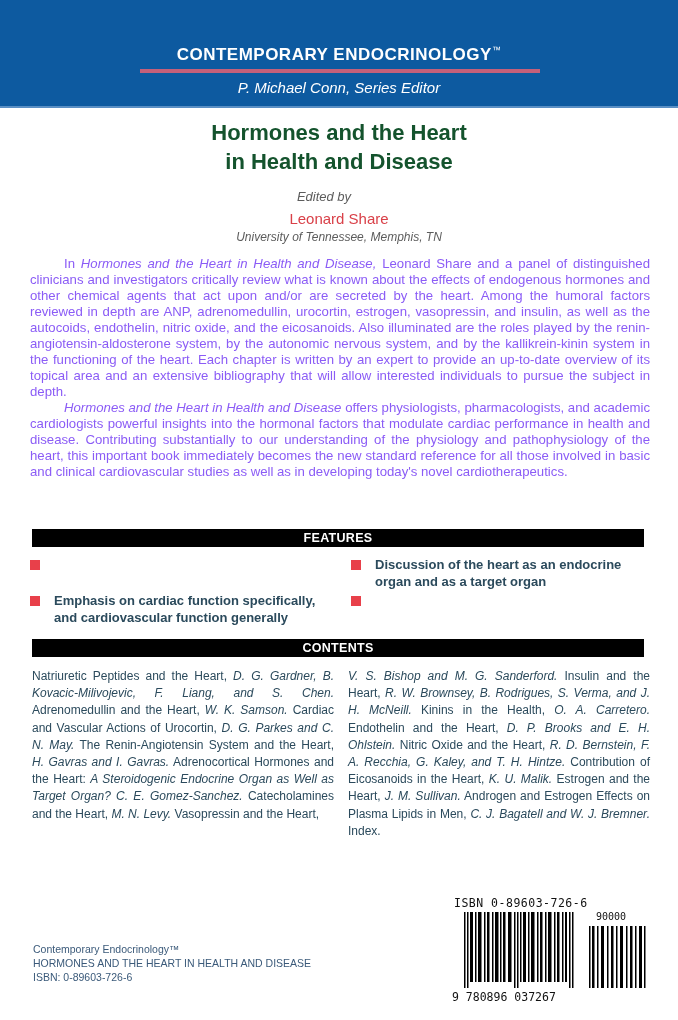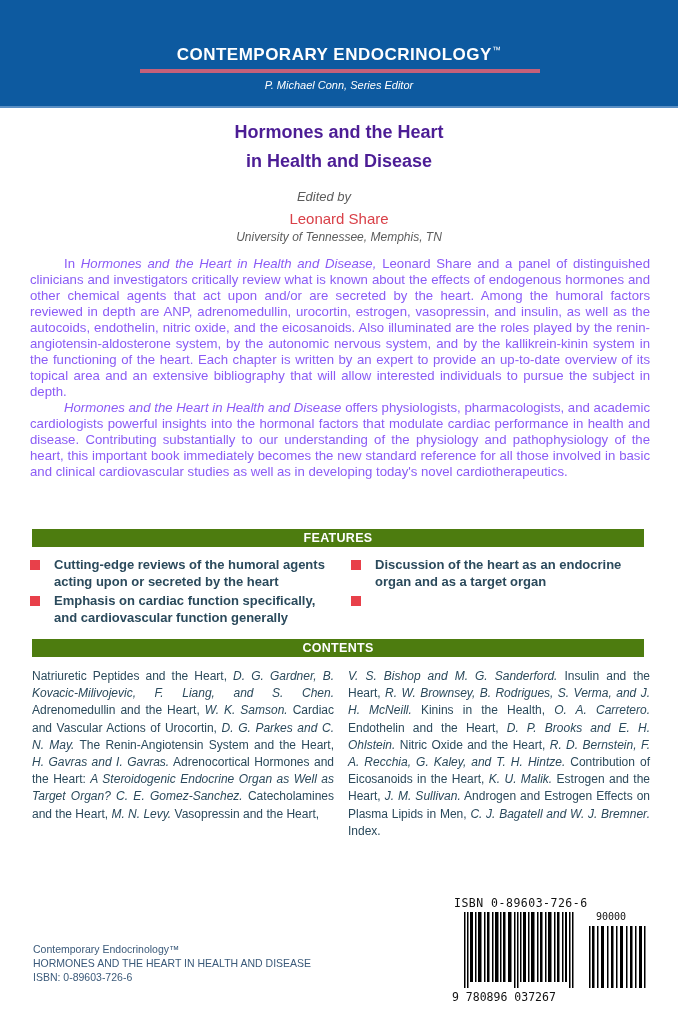--- a/index.html
+++ b/index.html
@@ -19,25 +19,25 @@
     position: absolute; top: 45px; left: 0; width: 678px; text-align: center;
     color: #ffffff; font-weight: bold; font-size: 17px; letter-spacing: 0.5px;
   }
   .series-title sup { font-size: 9px; font-weight: normal; vertical-align: 7px; }
   .series-rule {
     position: absolute; top: 69px; left: 140px; width: 400px; height: 4px;
     background: #c4607a;
   }
   .series-editor {
     position: absolute; top: 79px; left: 0; width: 678px; text-align: center;
-    color: #ffffff; font-style: italic; font-size: 11px;
+    color: #ffffff; font-style: italic; font-size: 15px;
   }
   .book-title {
     position: absolute; top: 118px; left: 0; width: 678px; text-align: center;
-    color: #4c1d95; font-weight: bold; font-size: 18px; line-height: 29px;
+    color: #14532d; font-weight: bold; font-size: 22px; line-height: 29px;
   }
   .edited-by {
     position: absolute; top: 189px; left: 0; width: 648px; text-align: center;
     color: #5c5c5c; font-style: italic; font-size: 13px;
   }
   .editor-name {
     position: absolute; top: 210px; left: 0; width: 678px; text-align: center;
     color: #d94048; font-size: 15px;
   }
   .affiliation {
@@ -45,21 +45,21 @@
     color: #5c5c5c; font-style: italic; font-size: 12px;
   }
   .description {
     position: absolute; top: 256px; left: 30px; width: 620px;
     font-size: 13.2px; line-height: 16px; color: #8b5cf6;
     text-align: justify;
   }
   .description p { margin: 0; text-indent: 34px; }
   .band {
     position: absolute; left: 32px; width: 612px; height: 18px;
-    background: #4d7c0f;
+    background: #000000;
     color: #ffffff; font-weight: bold; font-size: 12.5px;
     text-align: center; line-height: 18px; letter-spacing: 0.3px;
   }
   .features-band { top: 529px; }
   .contents-band { top: 639px; }
   .features {
     position: absolute; top: 556px; left: 28px; width: 620px;
   }
   .feature {
     position: absolute; width: 300px;
@@ -120,21 +120,20 @@
 <div class="description">
   <p><span>In </span><i>Hormones and the Heart in Health and Disease,</i><span> Leonard Share and a panel of distinguished clinicians and investigators critically review what is known about the effects of endogenous hormones and other chemical agents that act upon and/or are secreted by the heart. Among the humoral factors reviewed in depth are ANP, adrenomedullin, urocortin, estrogen, vasopressin, and insulin, as well as the autocoids, endothelin, nitric oxide, and the eicosanoids. Also illuminated are the roles played by the renin-angiotensin-aldosterone system, by the autonomic nervous system, and by the kallikrein-kinin system in the functioning of the heart. Each chapter is written by an expert to provide an up-to-date overview of its topical area and an extensive bibliography that will allow interested individuals to pursue the subject in depth.</span></p>
   <p><i>Hormones and the Heart in Health and Disease</i><span> offers physiologists, pharmacologists, and academic cardiologists powerful insights into the hormonal factors that modulate cardiac performance in health and disease. Contributing substantially to our understanding of the physiology and pathophysiology of the heart, this important book immediately becomes the new standard reference for all those involved in basic and clinical cardiovascular studies as well as in developing today's novel cardiotherapeutics.</span></p>
 </div>
 
 <div class="band features-band">FEATURES</div>
 
 <div class="features">
   <div class="feature" style="left:0; top:0;">
     <span class="bullet"></span>
-    <span>Cutting-edge reviews of the humoral agents acting upon or secreted by the heart</span>
   </div>
   <div class="feature" style="left:321px; top:0;">
     <span class="bullet"></span>
     <span>Discussion of the heart as an endocrine organ and as a target organ</span>
   </div>
   <div class="feature" style="left:0; top:36px;">
     <span class="bullet"></span>
     <span>Emphasis on cardiac function specifically, and cardiovascular function generally</span>
   </div>
   <div class="feature" style="left:321px; top:36px;">

